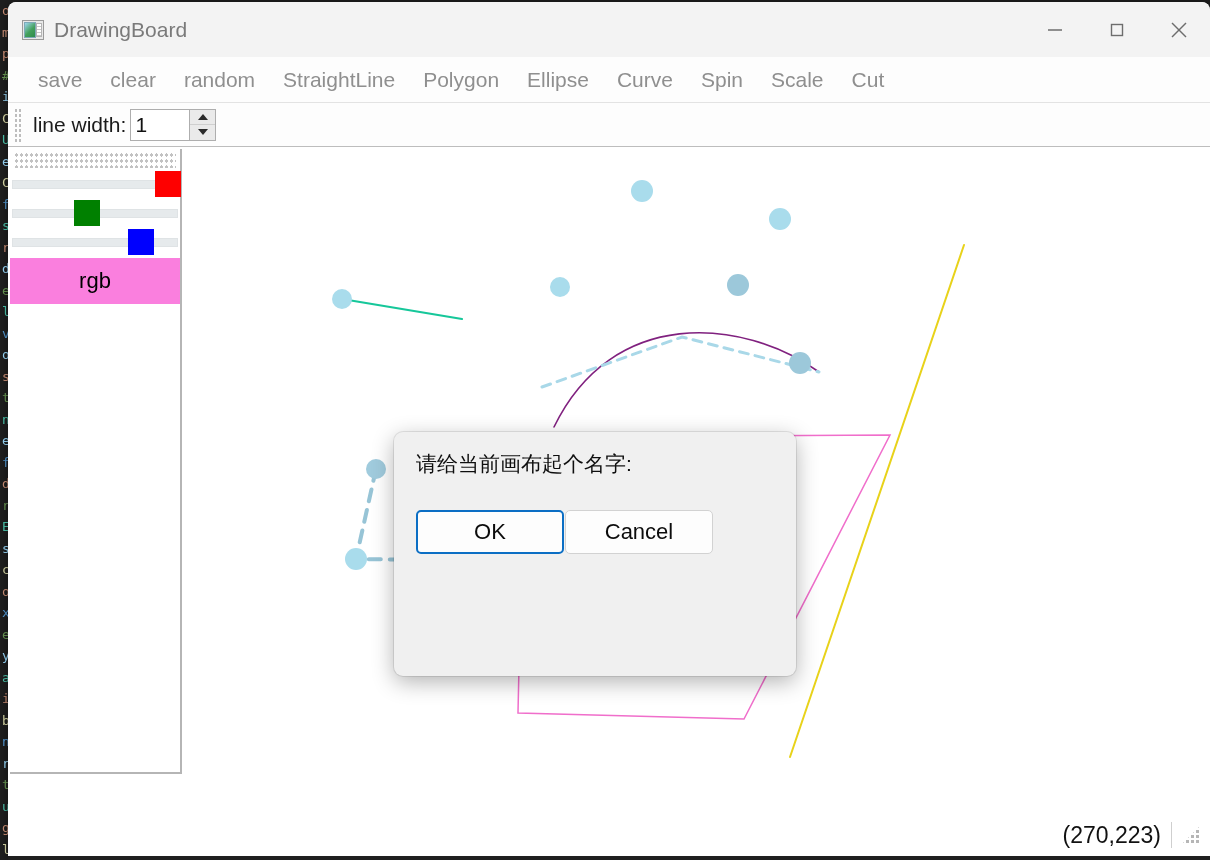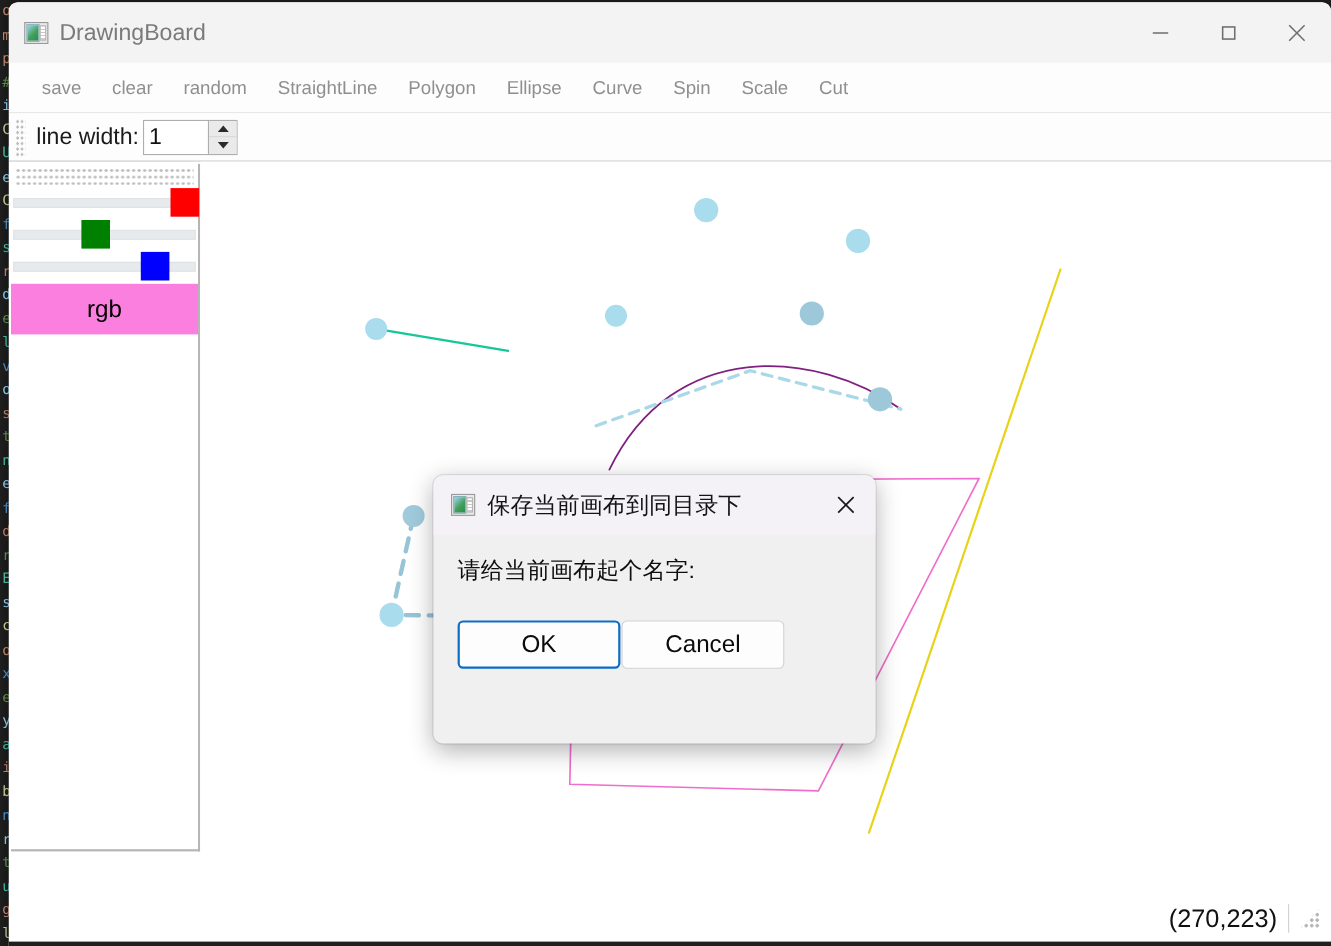--- a/index.html
+++ b/index.html
@@ -89,21 +89,21 @@
 
   
   #menubar {
     height: 46px; min-height: 46px;
     background: #fdfdfd;
     border-bottom: 1px solid #e3e3e3;
     display: flex; align-items: center;
     padding-left: 16px;
   }
   .menu-item {
-    font-size: 17px;
+    font-size: 21px;
     color: #8f8f8f;
     padding: 2px 14px;
     white-space: nowrap;
     font-family: "Liberation Sans", sans-serif;
   }
 
   
   #toolbar {
     height: 44px; min-height: 44px;
     background: #fdfdfd;
@@ -435,33 +435,20 @@
           <circle cx="378" cy="140" r="10" fill="#a9dcec"></circle>
           <circle cx="556" cy="138" r="11" fill="#9cc8da"></circle>
           <circle cx="618" cy="216" r="11" fill="#9cc8da"></circle>
           <circle cx="194" cy="322" r="10" fill="#a0cbdd"></circle>
           <circle cx="174" cy="412" r="11" fill="#a9dcec"></circle>
           <circle cx="328" cy="414" r="11" fill="#8fb9ca"></circle>
         </svg>
     </div>
 
     <div id="dialog">
-      <div id="dialog-titlebar">
-        <div id="dialog-icon">
-          <div class="pane"></div>
-          <div class="lines"></div>
-        </div>
-        <div id="dialog-title">保存当前画布到同目录下</div>
-        <div id="dialog-close">
-          <svg width="22" height="22" viewBox="0 0 22 22">
-              <line x1="4" y1="4" x2="18" y2="18" stroke="currentColor" stroke-width="1.6"></line>
-              <line x1="18" y1="4" x2="4" y2="18" stroke="currentColor" stroke-width="1.6"></line>
-            </svg>
-        </div>
-      </div>
 
       <div id="dialog-body">
         <div id="dialog-prompt">请给当前画布起个名字:</div>
 
 
         <div id="dialog-buttons">
           <div class="dlg-btn" id="dialog-ok">OK</div>
           <div class="dlg-btn" id="dialog-cancel">Cancel</div>
         </div>
       </div>

